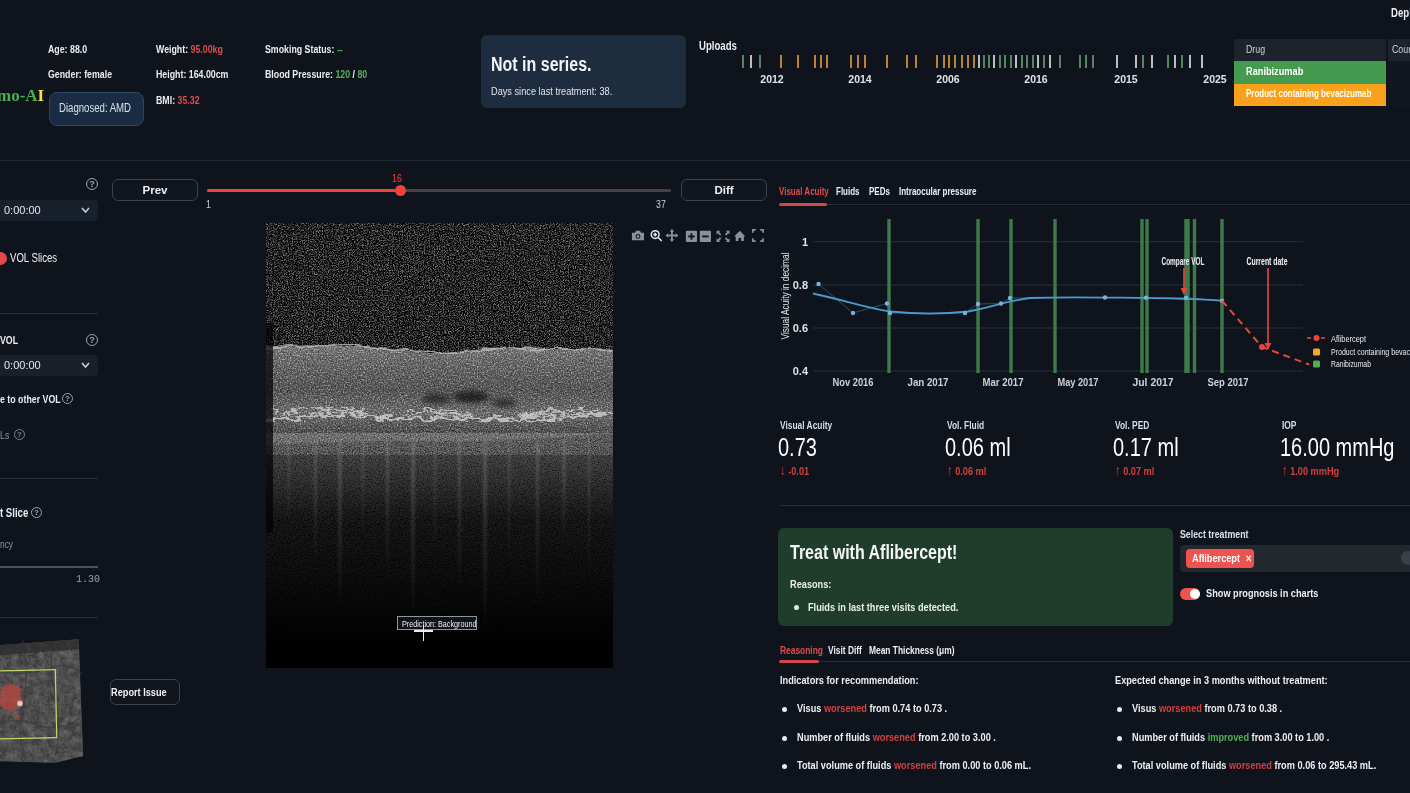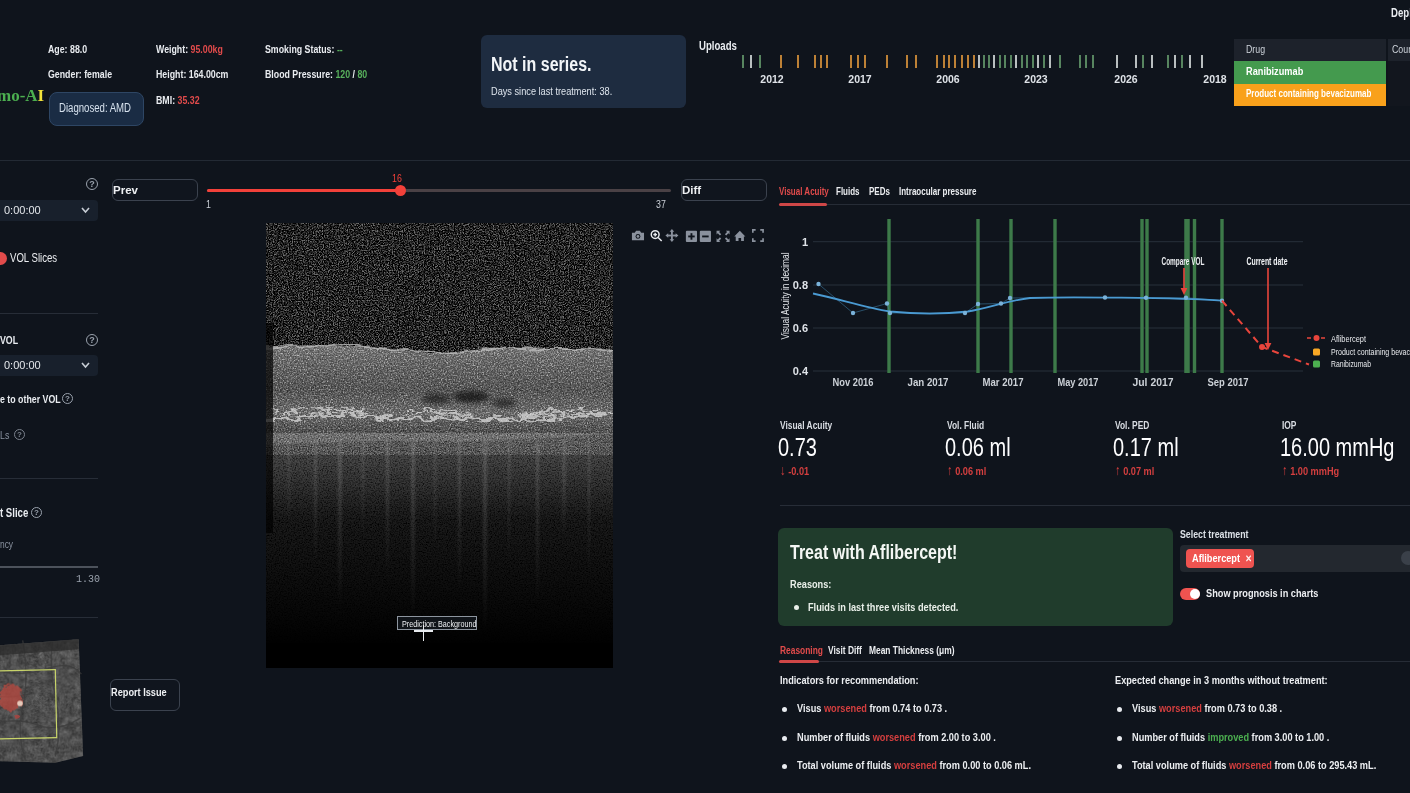--- a/index.html
+++ b/index.html
@@ -7,21 +7,21 @@
     font-family:"Liberation Sans", sans-serif; color:#eceef1; }
   .abs { position:absolute; }
   #stage { position:relative; width:1410px; height:793px; overflow:hidden; }
   .tx { white-space:nowrap; transform:scaleX(0.8); transform-origin:0 0; }
   .lbl { font-weight:bold; font-size:11px; color:#e9ecf0; }
   .red { color:#e14b4b; }
   .grn { color:#58b05c; }
   .dim { color:#8a93a0; }
   .sep { background:#272d37; height:1px; }
   .btn { background:#10151e; border:1px solid #3b424e; border-radius:6px;
-    color:#eef0f3; font-weight:bold; font-size:11.5px; text-align:left; }
+    color:#eef0f3; font-weight:bold; font-size:11.5px; text-align:center; }
   .qcirc { width:12px; height:12px; border:1px solid #9aa2ad; border-radius:50%;
     color:#9aa2ad; font-size:9px; line-height:11px; text-align:center; font-weight:bold; display:inline-block; }
   .drop { background:#18202c; border-radius:4px; height:21px; color:#e4e7eb;
     font-size:11px; line-height:21px; }
   .tick { position:absolute; top:55px; width:2px; height:13px; }
 </style>
 </head>
 <body>
 <div id="stage">
 
@@ -94,25 +94,25 @@
       <div class="tick" style="left:1142px;background:#57855f;"></div>
       <div class="tick" style="left:1151px;background:#b9bfc0;"></div>
       <div class="tick" style="left:1167px;background:#57855f;"></div>
       <div class="tick" style="left:1174px;background:#b9bfc0;"></div>
       <div class="tick" style="left:1181px;background:#57855f;"></div>
       <div class="tick" style="left:1189px;background:#b9bfc0;"></div>
       <div class="tick" style="left:1201px;background:#b9bfc0;"></div>
     </div>
   <div id="years">
       <div class="abs" style="left:755px;top:73px;width:34px;text-align:center;font-size:10.5px;font-weight:bold;color:#dfe3e8;">2012</div>
-      <div class="abs" style="left:843px;top:73px;width:34px;text-align:center;font-size:10.5px;font-weight:bold;color:#dfe3e8;">2017</div>
+      <div class="abs" style="left:843px;top:73px;width:34px;text-align:center;font-size:10.5px;font-weight:bold;color:#dfe3e8;">2014</div>
       <div class="abs" style="left:931px;top:73px;width:34px;text-align:center;font-size:10.5px;font-weight:bold;color:#dfe3e8;">2006</div>
-      <div class="abs" style="left:1019px;top:73px;width:34px;text-align:center;font-size:10.5px;font-weight:bold;color:#dfe3e8;">2023</div>
-      <div class="abs" style="left:1109px;top:73px;width:34px;text-align:center;font-size:10.5px;font-weight:bold;color:#dfe3e8;">2026</div>
-      <div class="abs" style="left:1198px;top:73px;width:34px;text-align:center;font-size:10.5px;font-weight:bold;color:#dfe3e8;">2018</div>
+      <div class="abs" style="left:1019px;top:73px;width:34px;text-align:center;font-size:10.5px;font-weight:bold;color:#dfe3e8;">2016</div>
+      <div class="abs" style="left:1109px;top:73px;width:34px;text-align:center;font-size:10.5px;font-weight:bold;color:#dfe3e8;">2015</div>
+      <div class="abs" style="left:1198px;top:73px;width:34px;text-align:center;font-size:10.5px;font-weight:bold;color:#dfe3e8;">2025</div>
     </div>
 
   <div class="abs" style="left:1234px;top:39px;width:176px;height:22px;background:#1d222b;"></div>
   <div class="abs tx" style="left:1246px;top:43px;font-size:11px;color:#cdd3da;">Drug</div>
   <div class="abs" style="left:1386px;top:39px;width:2px;height:22px;background:#0f141c;"></div>
   <div class="abs tx" style="left:1392px;top:43px;font-size:11px;color:#cdd3da;">Coun</div>
   <div class="abs" style="left:1234px;top:61px;width:152px;height:23px;background:#449a4e;"></div>
   <div class="abs tx" style="left:1246px;top:65px;font-size:11.5px;font-weight:bold;color:#fff;">Ranibizumab</div>
   <div class="abs" style="left:1234px;top:84px;width:152px;height:22px;background:#f9a11b;"></div>
   <div class="abs tx" style="left:1246px;top:88px;font-size:10px;font-weight:bold;color:#fff;">Product containing bevacizumab</div>
@@ -176,21 +176,21 @@
           <path d="M62 5 Q 57 32 64 62 Q 70 92 62 120"></path>
           <path d="M0 57 Q 20 62 40 56"></path>
         </g>
         <rect x="-18" y="33" width="82" height="68" fill="none" stroke="#c8d46a" stroke-width="1.2"></rect>
         <path d="M10 50 Q 16 44 24 48 Q 32 50 30 60 Q 32 68 24 72 Q 14 76 9 68 Q 4 60 10 50 Z" fill="#b04a40" opacity="0.82" filter="url(#blobr)"></path>
         <circle cx="28" cy="66" r="2.8" fill="#eed8c8" opacity="0.9" style="filter:blur(0.6px)"></circle>
         <path d="M22 78 q 4 -2 6 1 q -2 3 -5 2 z" fill="#a84440" opacity="0.85"></path>
         <path d="M0 8 L88 3 L88 13 L0 18 Z" fill="#2a2a2a" opacity="0.7"></path>
       </svg></div>
 
-  <div class="abs btn" style="left:110px;top:679px;width:70px;height:32px;line-height:24px;"><span class="tx" style="display:inline-block;font-size:11.5px;">Report Issue</span></div>
+  <div class="abs btn" style="left:110px;top:679px;width:70px;height:26px;line-height:24px;"><span class="tx" style="display:inline-block;font-size:11.5px;">Report Issue</span></div>
 
   <div class="abs btn" style="left:112px;top:179px;width:86px;height:22px;line-height:20px;">Prev</div>
   <div class="abs" style="left:207px;top:189px;width:464px;height:3px;background:#4a4145;border-radius:2px;"></div>
   <div class="abs" style="left:207px;top:189px;width:194px;height:3px;background:#f2413a;border-radius:2px;"></div>
   <div class="abs" style="left:395px;top:185px;width:11px;height:11px;border-radius:50%;background:#f2413a;"></div>
   <div class="abs tx" style="left:392px;top:172px;font-size:11px;color:#f2413a;">16</div>
   <div class="abs tx" style="left:206px;top:198px;font-size:11px;color:#c9ced5;">1</div>
   <div class="abs tx" style="left:656px;top:198px;font-size:11px;color:#c9ced5;">37</div>
   <div class="abs btn" style="left:681px;top:179px;width:86px;height:22px;line-height:20px;">Diff</div>
 

